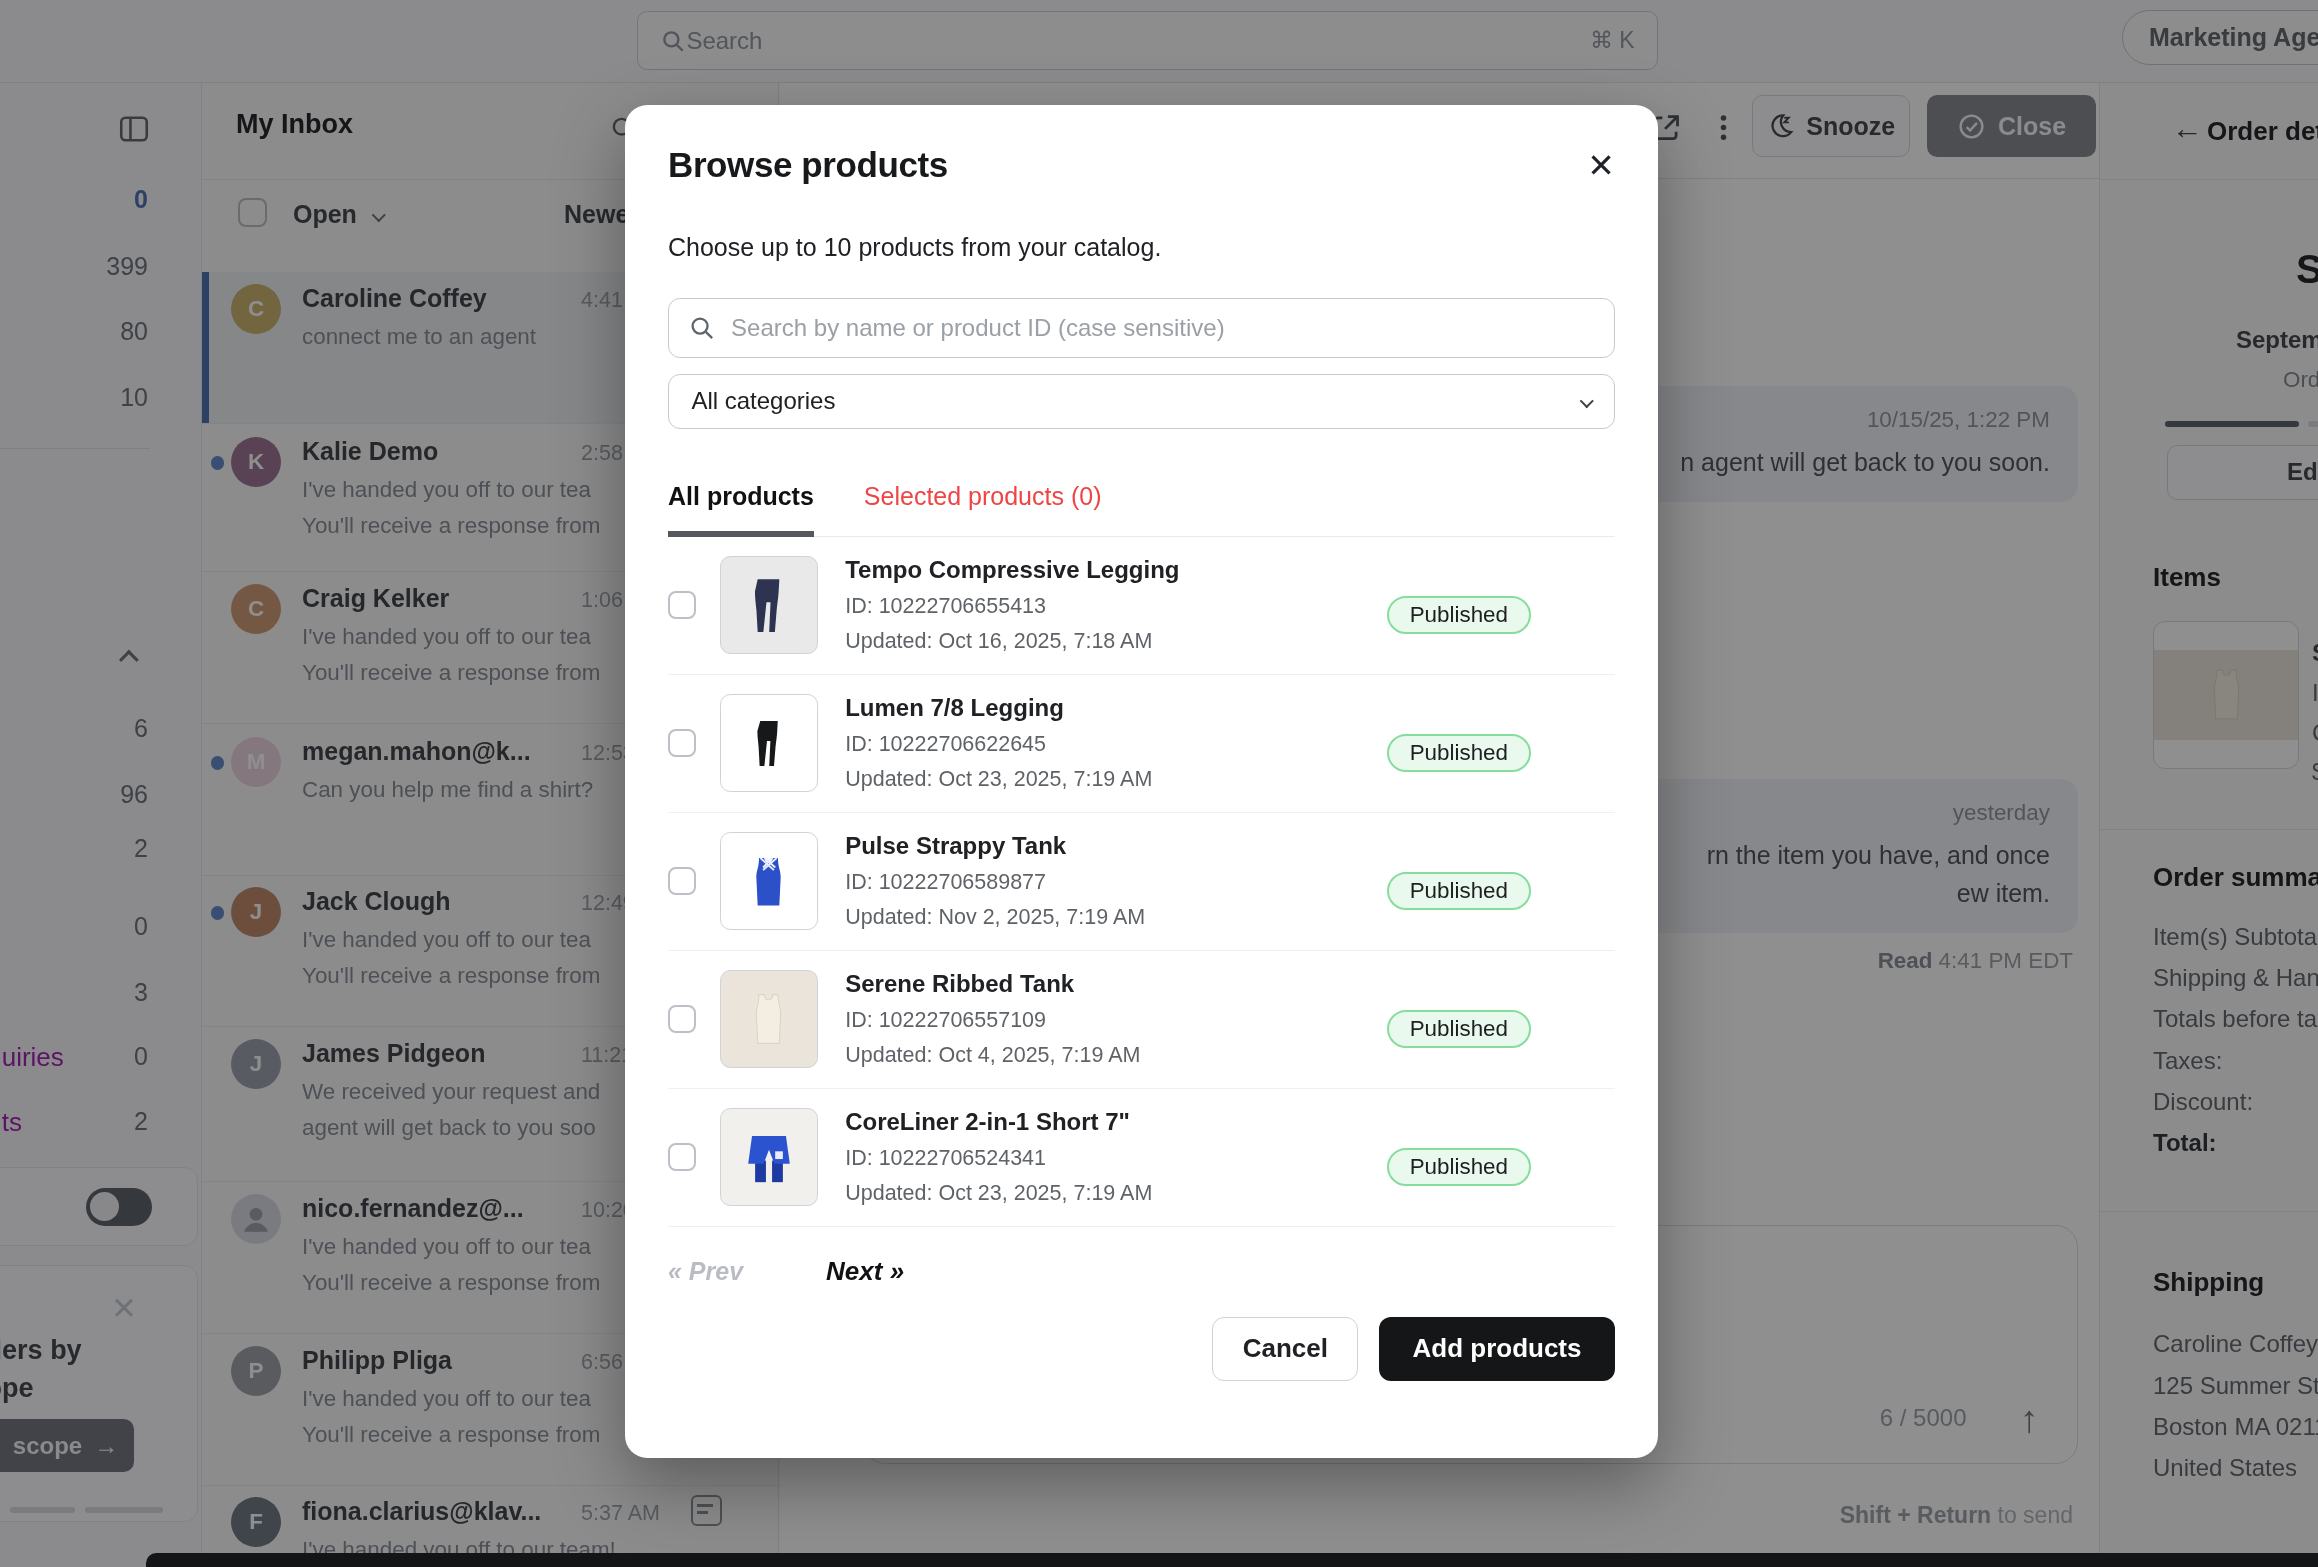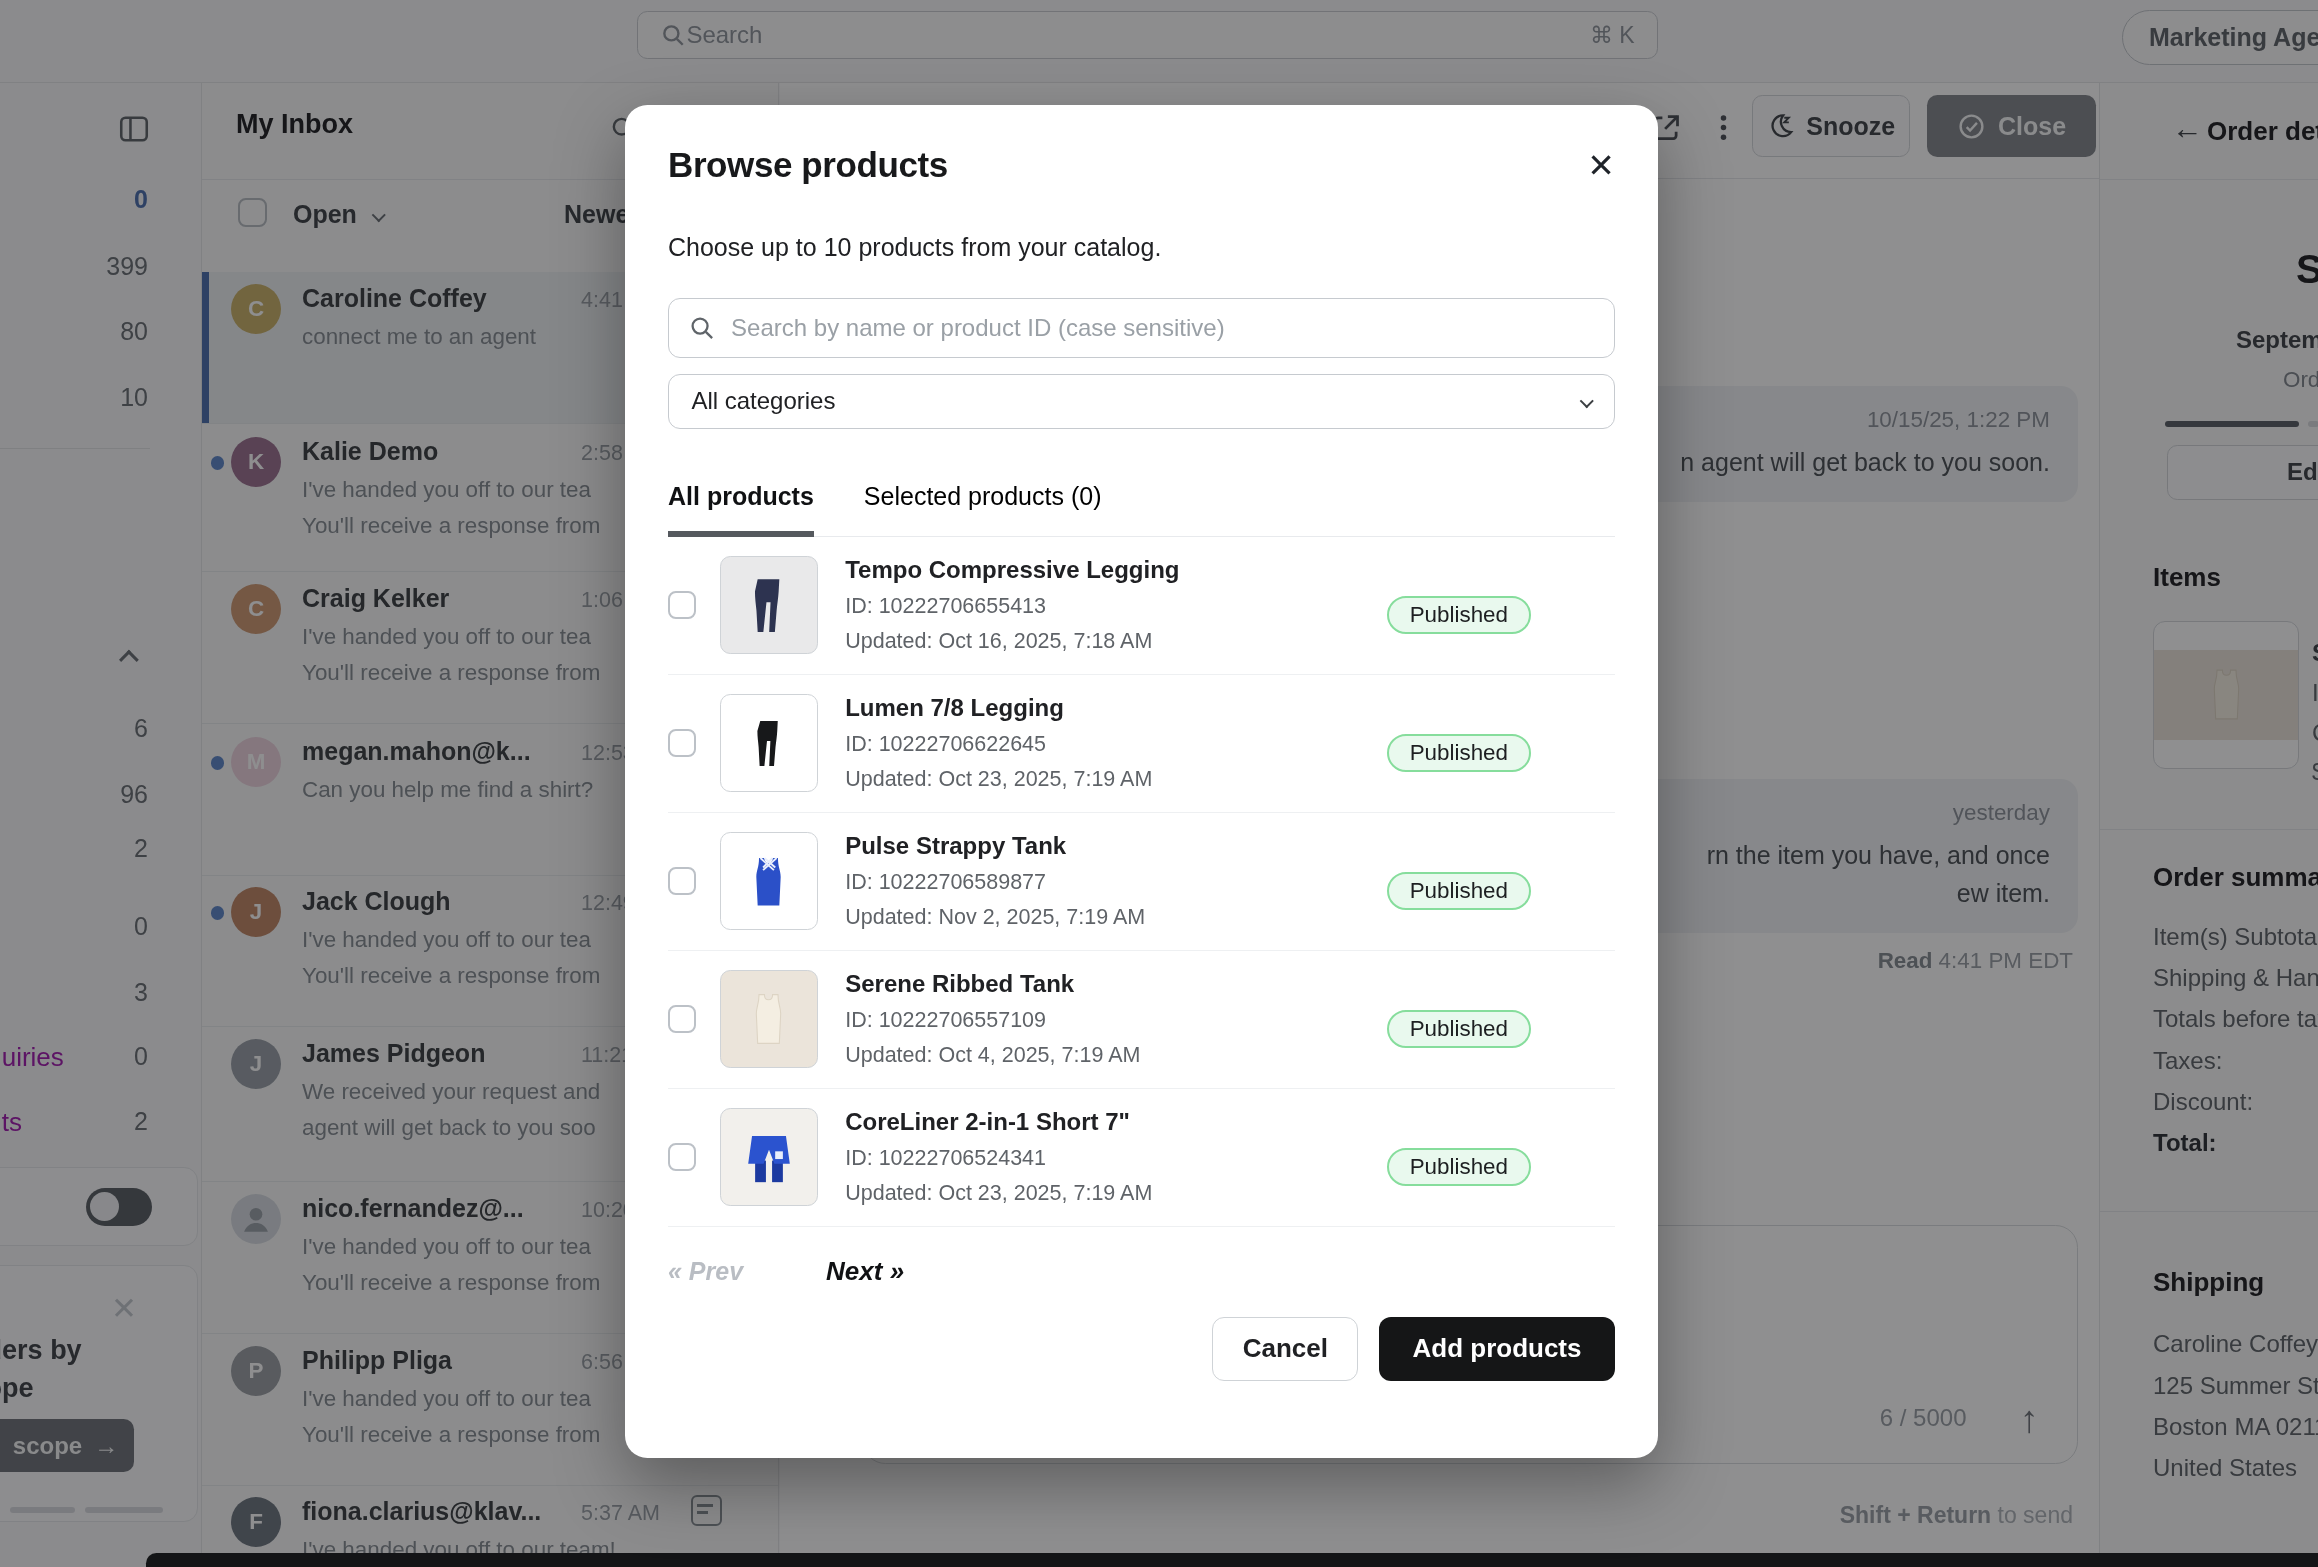--- a/index.html
+++ b/index.html
@@ -3,21 +3,21 @@
 <meta charset="utf-8">
 <style>
   * { margin:0; padding:0; box-sizing:border-box; }
   html,body { width:2319px; height:1568px; }
   body { font-family:"Liberation Sans", sans-serif; background:#f7f8f9; overflow:hidden; position:relative; color:#202124; }
   .abs { position:absolute; }
   .nowrap { white-space:nowrap; }
 
   
   .topbar { position:absolute; left:0; top:0; width:2319px; height:83px; background:#f7f8f9; border-bottom:0.9px solid #e3e5e8; z-index:2; }
-  .gsearch { position:absolute; left:637px; top:11.2px; width:1021px; height:48px; background:#fbfbfc; border:1.7px solid #c9ccd1; border-radius:10.3px; display:flex; align-items:center; padding:0 22.4px; }
+  .gsearch { position:absolute; left:637px; top:11.2px; width:1021px; height:59px; background:#fbfbfc; border:1.7px solid #c9ccd1; border-radius:10.3px; display:flex; align-items:center; padding:0 22.4px; }
   .gsearch input { border:none; outline:none; background:transparent; font-size:24px; color:#5f6469; flex:1; font-family:inherit; }
   .gsearch input::placeholder { color:#8f959c; }
   .kbd { font-size:23px; color:#8f959c; }
   .ws-pill { position:absolute; left:2122px; top:10.3px; width:276px; height:55px; border:1.7px solid #c3c7cc; border-radius:34px; background:#fbfbfc; display:flex; align-items:center; padding:0 26px; font-size:25px; font-weight:600; color:#5f6469; overflow:hidden; }
 
   
   .leftrail { position:absolute; left:0; top:83px; width:202px; height:1485px; background:#f7f8f9; border-right:0.9px solid #e3e5e8; overflow:hidden; }
   .railnum { position:absolute; right:53px; font-size:25px; color:#6a6f75; }
   .railnum.accent { color:#4c6fae; font-weight:700; }
   .raillabel { position:absolute; left:1.7px; font-size:26px; color:#a21caf; }
@@ -86,21 +86,21 @@
   .modal { position:absolute; left:625px; top:105px; width:1033px; height:1353px; background:#ffffff; border-radius:22.4px; z-index:50; box-shadow:0 26px 69px rgba(0,0,0,0.35); padding:40px 43px 0 43px; }
   .m-titlerow { display:flex; justify-content:space-between; align-items:center; }
   .m-title { font-size:35px; font-weight:700; color:#18191b; letter-spacing:-0.4px; }
   .m-close { font-size:33px; color:#1f2329; line-height:33px; cursor:default; }
   .m-sub { margin-top:48px; font-size:25px; color:#202124; }
   .m-search { margin-top:36px; height:60px; border:1.7px solid #c6cacf; border-radius:12px; display:flex; align-items:center; padding:0 19px; gap:15.5px; }
   .m-search input { flex:1; border:none; outline:none; background:transparent; font-size:24px; color:#3c4043; font-family:inherit; }
   .m-search input::placeholder { color:#9aa0a6; }
   .m-select { margin-top:15.5px; height:55px; border:1.7px solid #c6cacf; border-radius:12px; display:flex; align-items:center; justify-content:space-between; padding:0 22.4px; font-size:24px; color:#202124; }
   .m-tabs { margin-top:53px; display:flex; gap:50px; border-bottom:1.7px solid #e8eaed; }
-  .m-tab { font-size:25px; padding-bottom:20.7px; color:#000000; }
+  .m-tab { font-size:25px; padding-bottom:20.7px; color:#ef4444; }
   .m-tab.active { color:#101113; font-weight:700; border-bottom:6px solid #55595e; margin-bottom:-1.7px; }
   .prow { height:138px; display:flex; align-items:center; border-bottom:1.7px solid #eef0f2; }
   .prow .cbx { flex:none; margin-right:24px; width:27.6px; height:27.6px; border-color:#bcc1c7; }
   .pthumb { flex:none; width:98px; height:98px; border:1.7px solid #cfd3d7; border-radius:10.3px; margin-right:27.6px; display:flex; align-items:center; justify-content:center; overflow:hidden; background:#fff; }
   .pthumb.graybg { background:#e9e9ea; }
   .pthumb.beigebg { background:#ebe4da; }
   .pinfo { flex:1; min-width:0; }
   .pname { font-size:24px; font-weight:600; color:#202124; }
   .pmeta { font-size:21.5px; color:#5f6368; margin-top:10px; }
   .badgecol { flex:none; width:228px;margin-top:20px; }

